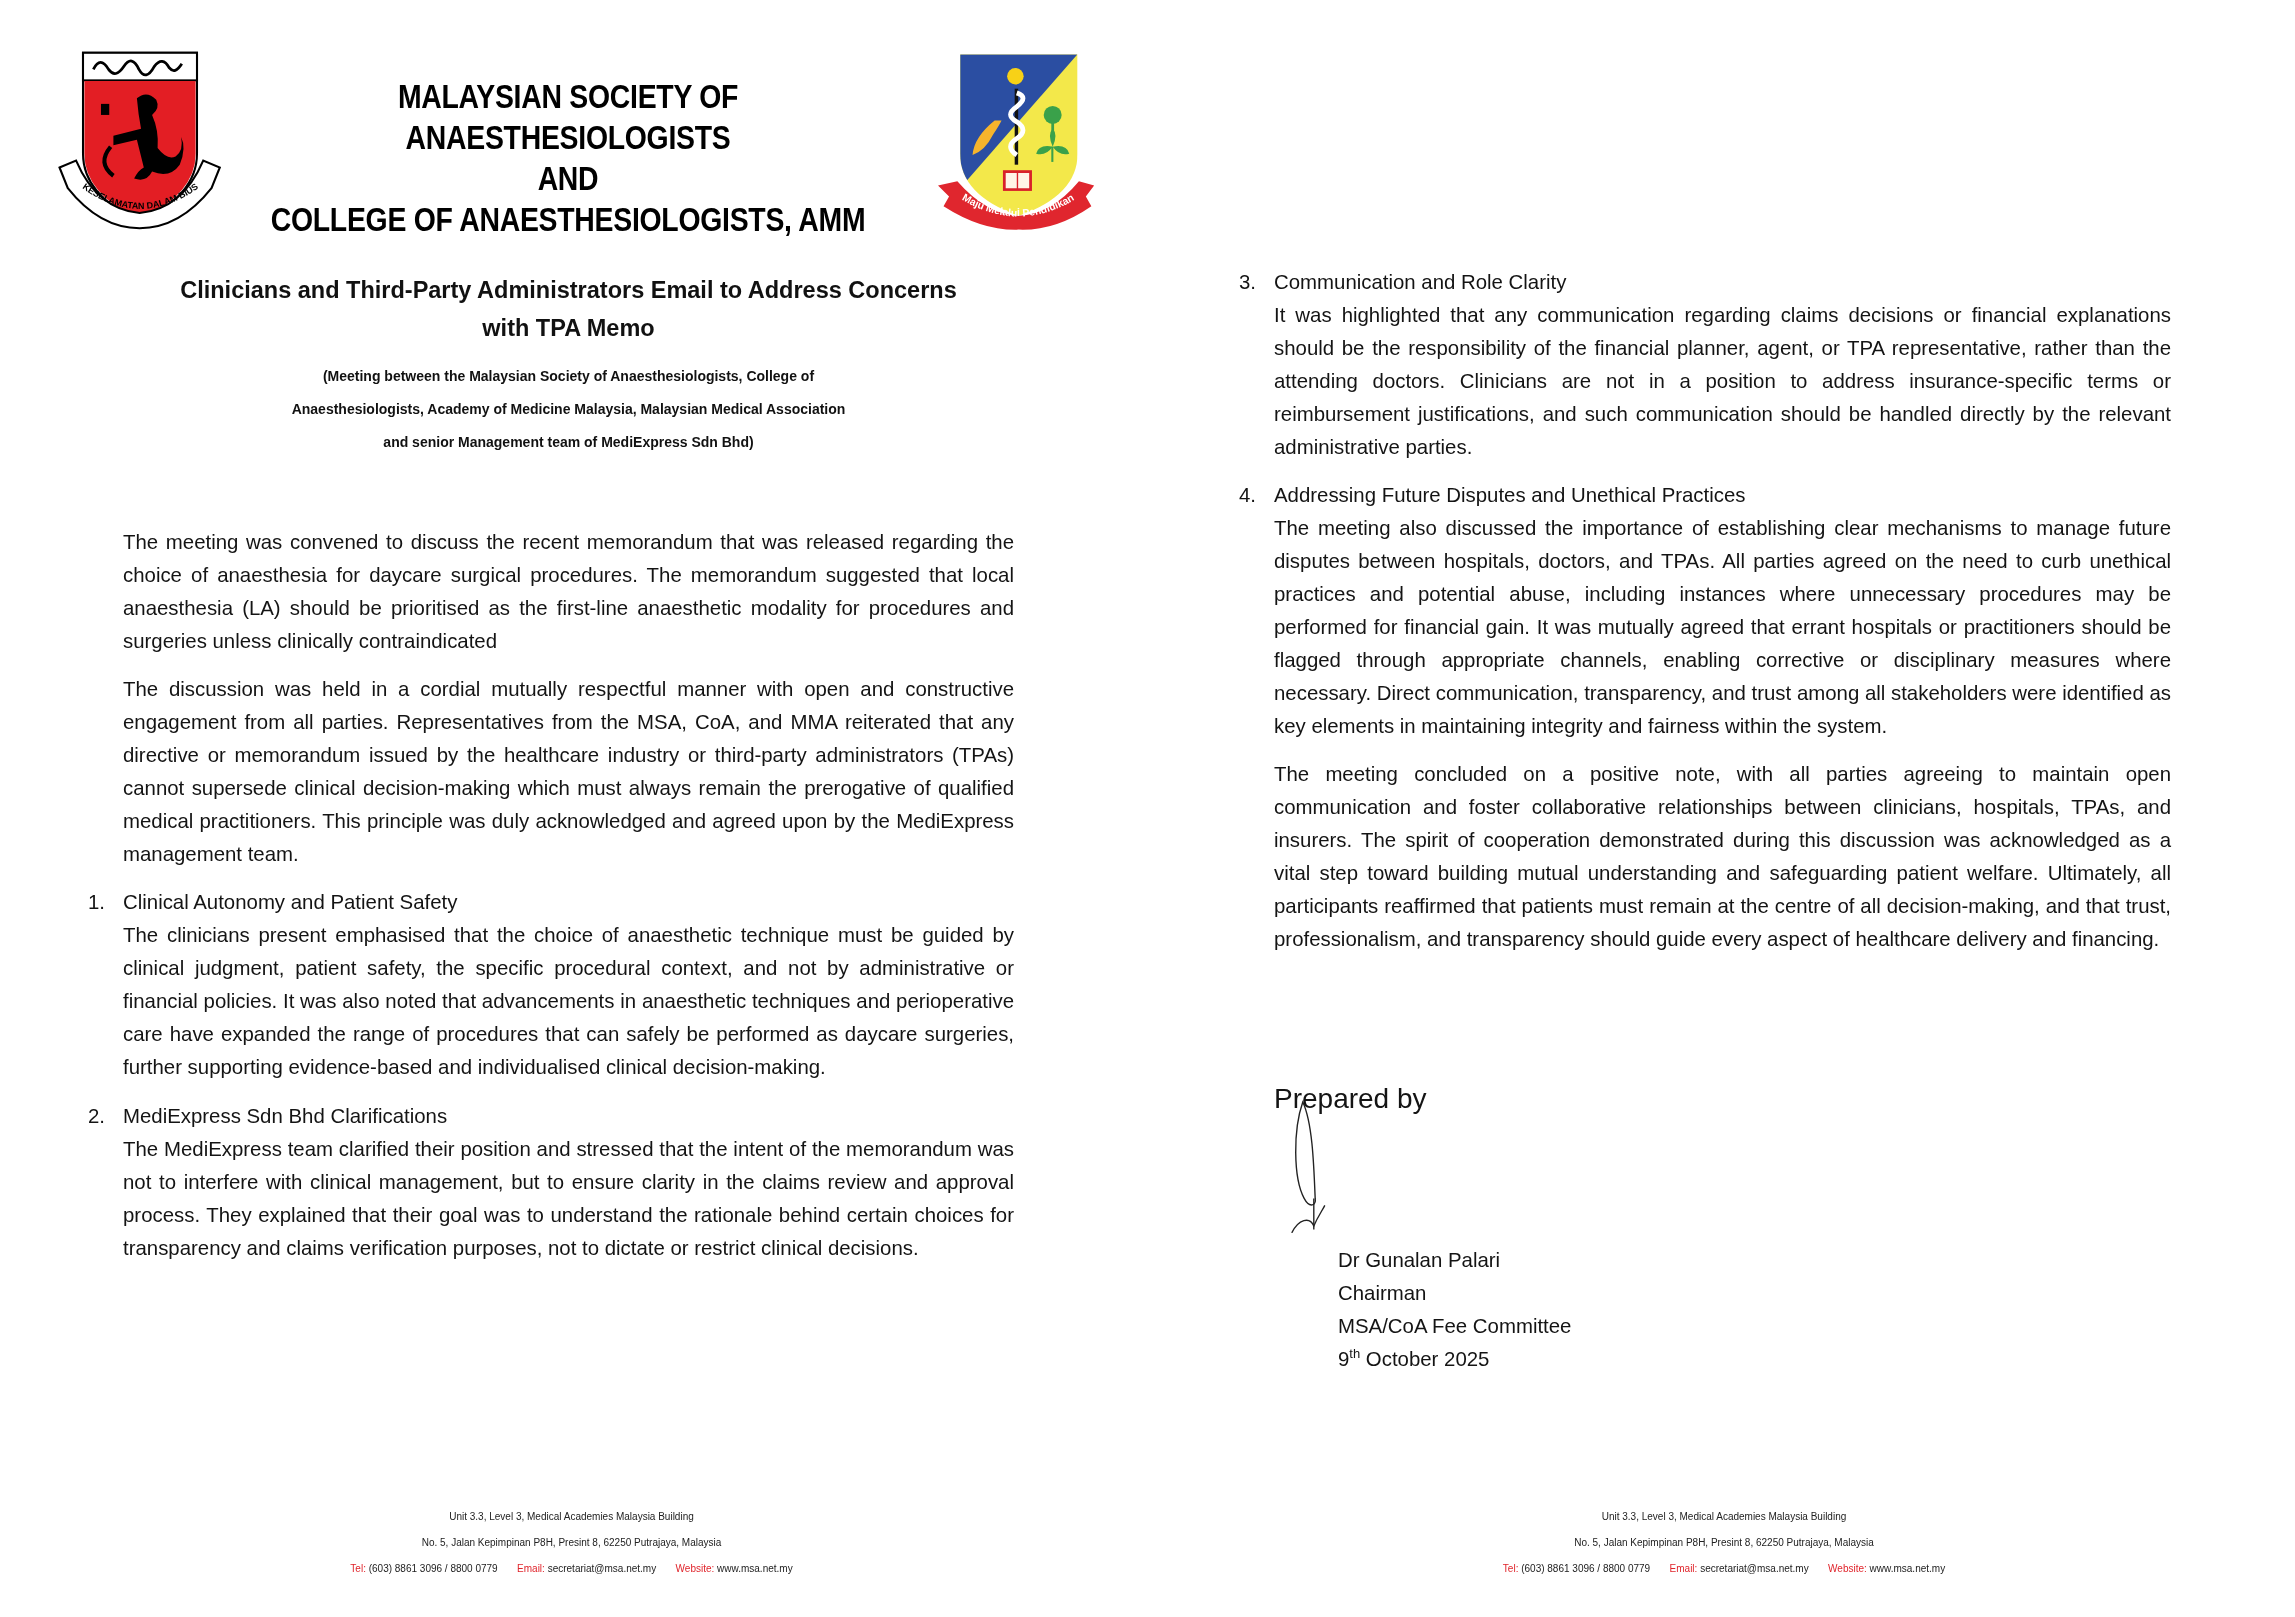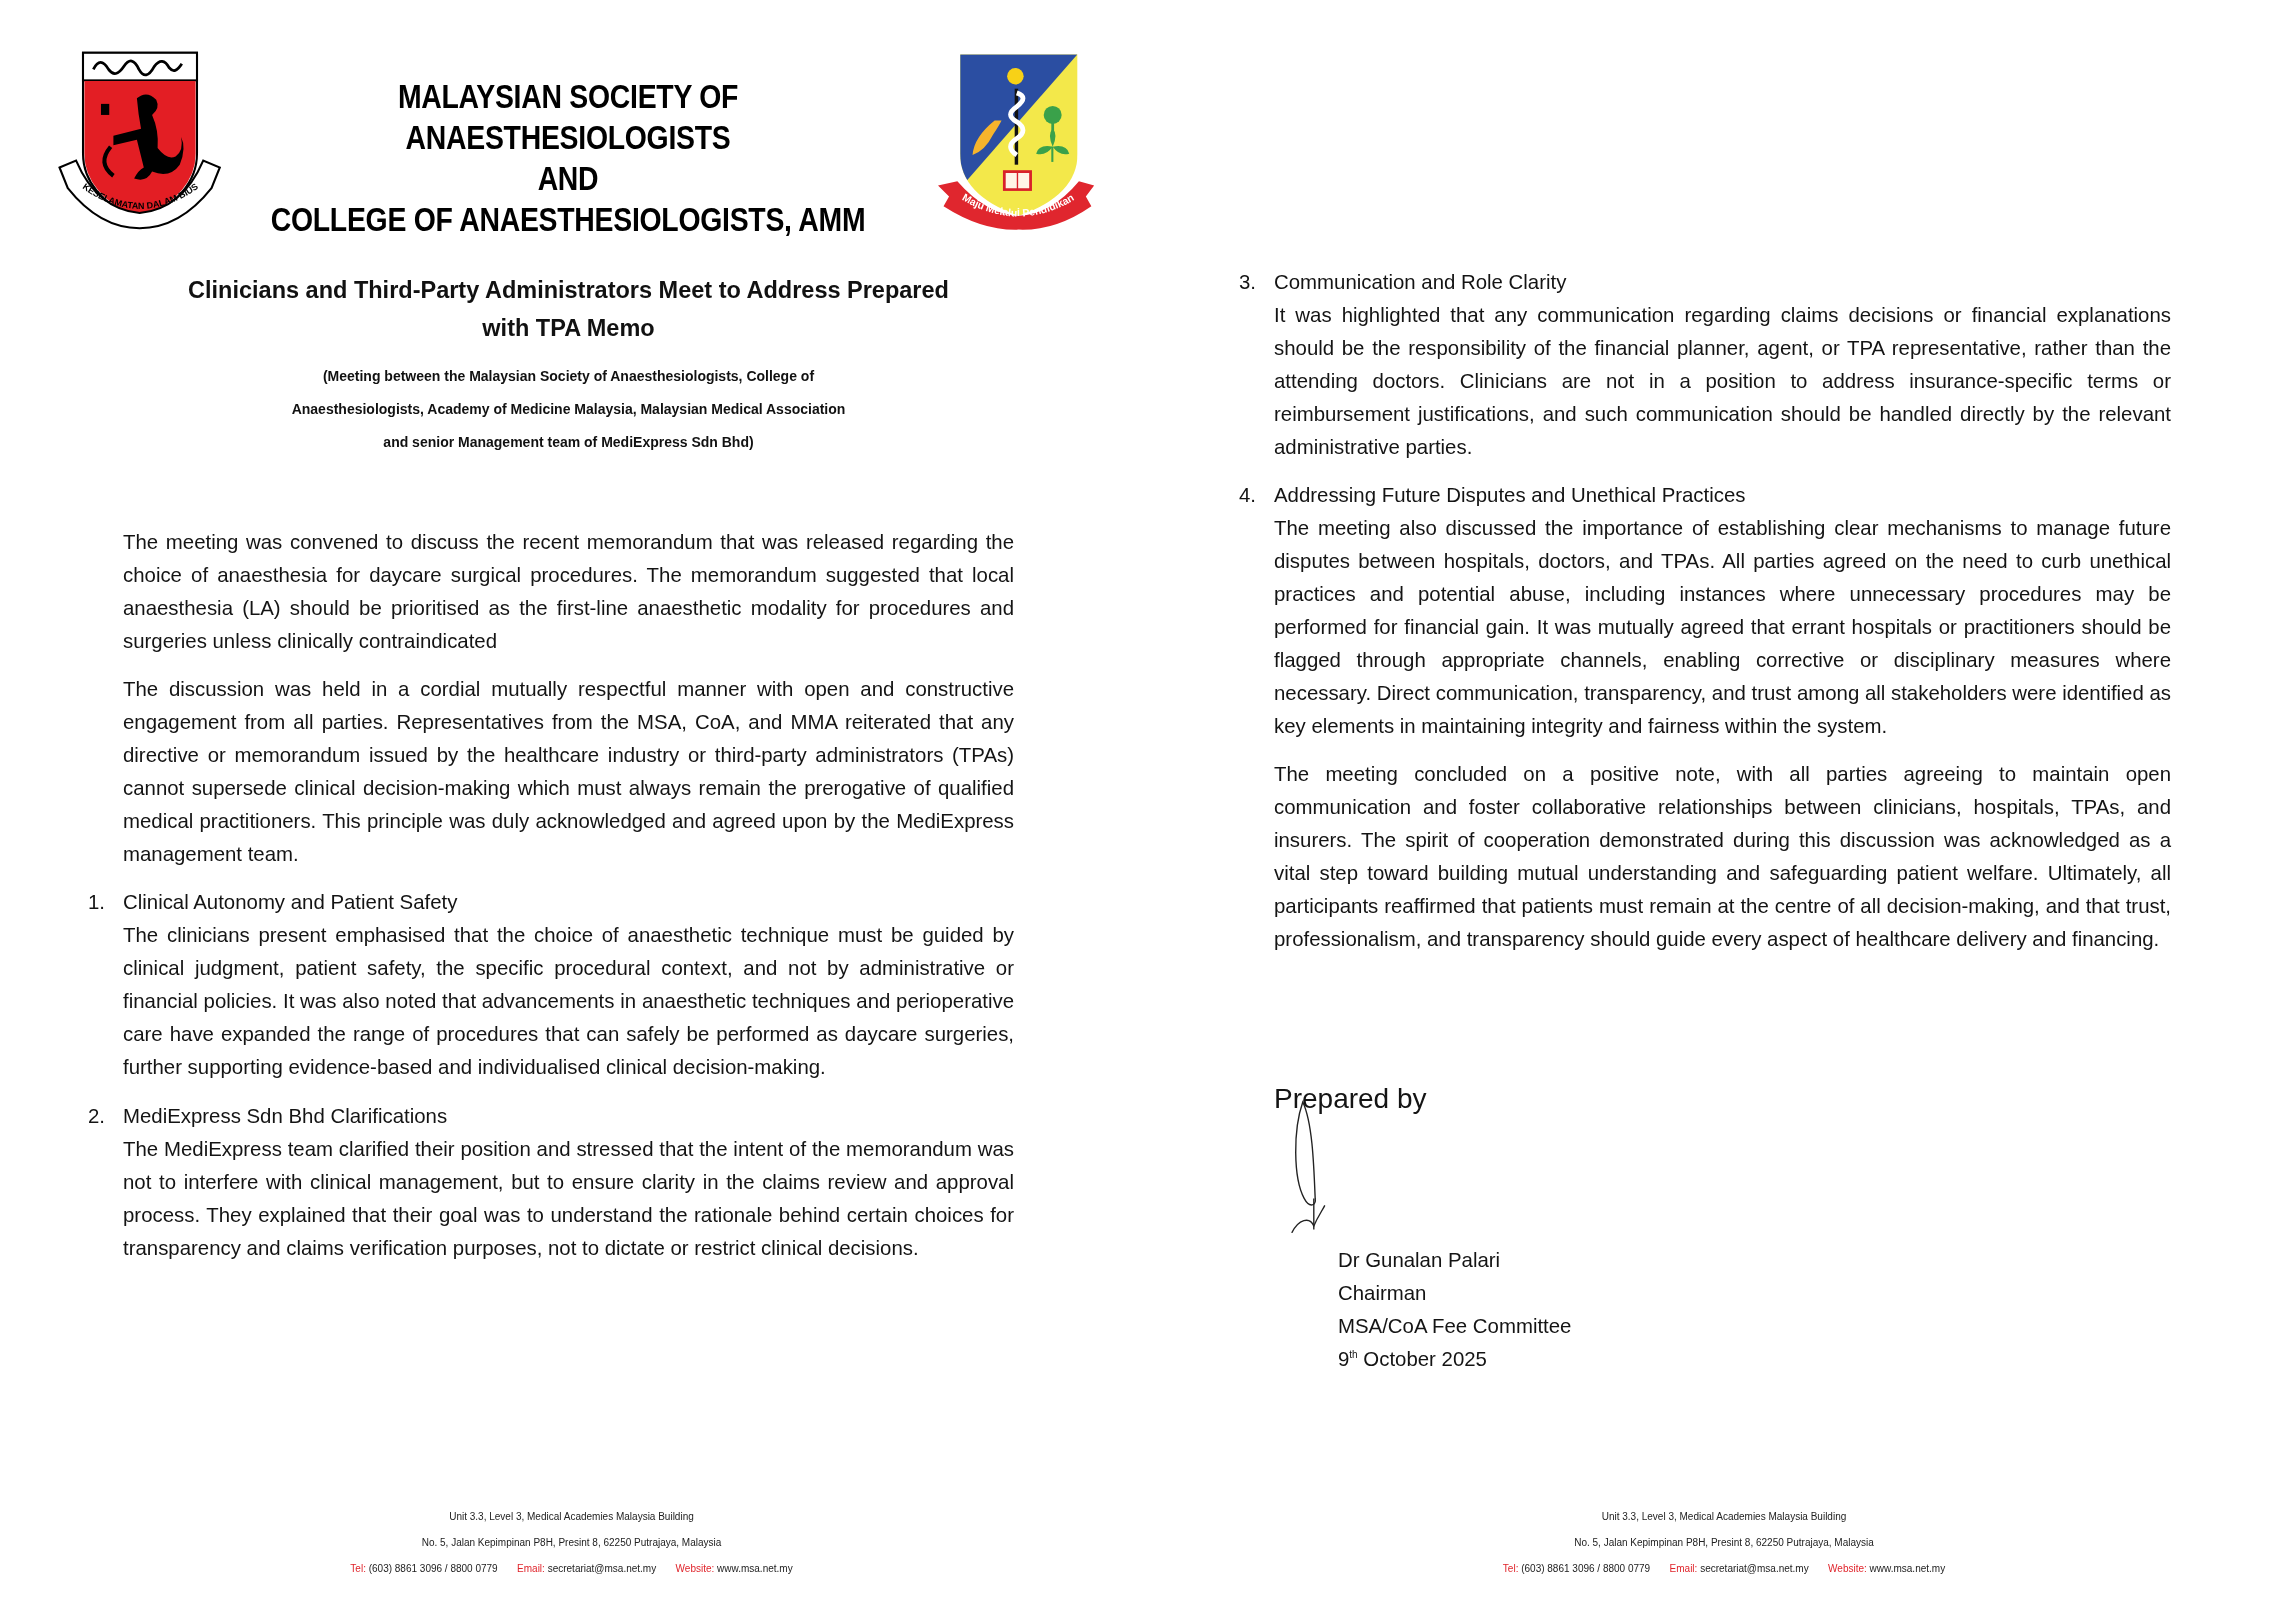--- a/index.html
+++ b/index.html
@@ -28,21 +28,21 @@
   .item { position:relative; margin:0 0 15.2px 0; }
   .item-num { position:absolute; left:-35px; top:0; }
   .item-head { display:block; }
   .item-body { display:block; text-align:justify; }
 
   .sign { position:absolute; left:1274px; top:1082px; font-size:28px; line-height:33px; color:#141414; }
   .sign .prepared { display:block; }
   .sig-svg { position:absolute; left:1289px; top:1095px; width:62px; height:138px; }
   .sign-block { position:absolute; left:1338px; top:1244px; font-size:20.4px; line-height:33px; color:#141414; }
   .sign-block div { white-space:nowrap; }
-  sup { font-size:10px; vertical-align:8.3px; line-height:0;margin-top:45px; }
+  sup { font-size:13px; vertical-align:8.3px; line-height:0;margin-top:45px; }
 
   .footer { position:absolute; top:1504px; text-align:center; font-size:10px; line-height:26px; color:#222;
     font-family:"Liberation Sans", sans-serif; }
   .footer-left { left:125px; width:893px; }
   .footer-right { left:1274px; width:900px; }
   .footer .lbl { color:#e0242b; }
   .footer .gap { display:inline-block; width:19.4px; }
 </style>
 </head>
 <body>
@@ -103,21 +103,21 @@
     <path d="M108 178 h16 v22 h-16 z M126 178 h16 v22 h-16 z" fill="#fff5e6"></path>
 
     <path d="M10 196 L38 190 Q80 238 127 240 Q174 238 214 190 L236 196 L224 212 L232 226 Q180 262 127 260 Q74 262 18 226 L26 212 Z" fill="#e0262e"></path>
     <path id="coaMotto" d="M40 214 Q127 268 212 214" fill="none"></path>
     <text font-family="Liberation Sans, sans-serif" font-size="15" font-weight="bold" fill="#fff">
       <textPath href="#coaMotto" startOffset="50%" text-anchor="middle">Maju Melalui Pendidikan</textPath>
     </text>
   </svg>
 
   <div class="title">
-    <div>Clinicians and Third-Party Administrators Meet to Address Prepared</div>
+    <div>Clinicians and Third-Party Administrators Email to Address Concerns</div>
     <div>with TPA Memo</div>
   </div>
 
   <div class="subtitle">
     <div>(Meeting between the Malaysian Society of Anaesthesiologists, College of</div>
     <div>Anaesthesiologists, Academy of Medicine Malaysia, Malaysian Medical Association</div>
     <div>and senior Management team of MediExpress Sdn Bhd)</div>
   </div>
 
   <div class="col col-left">

